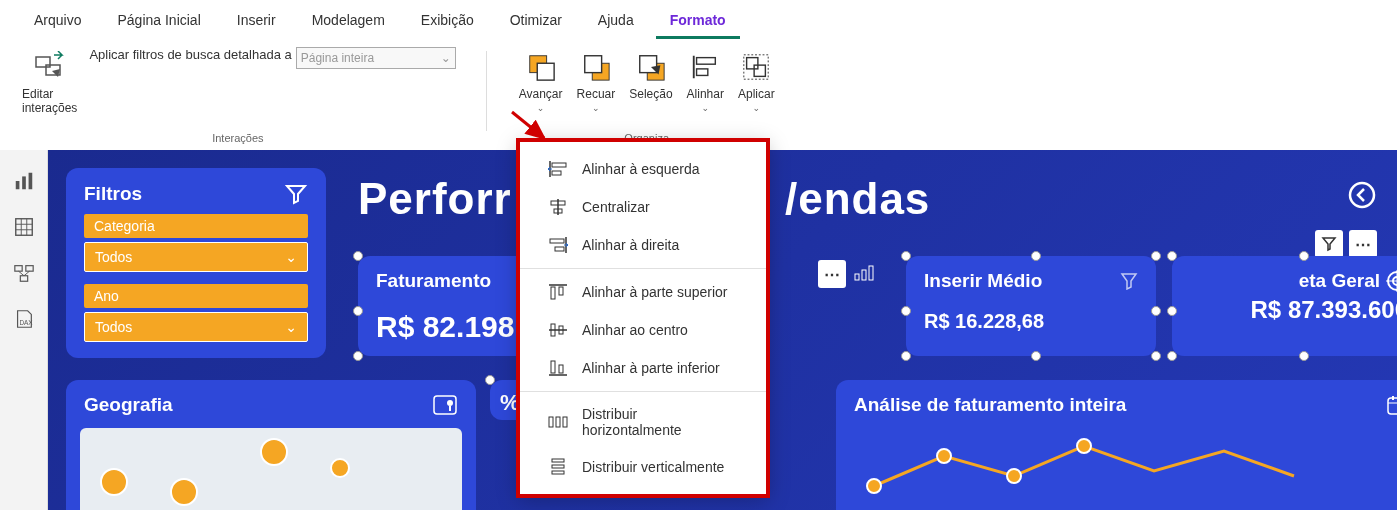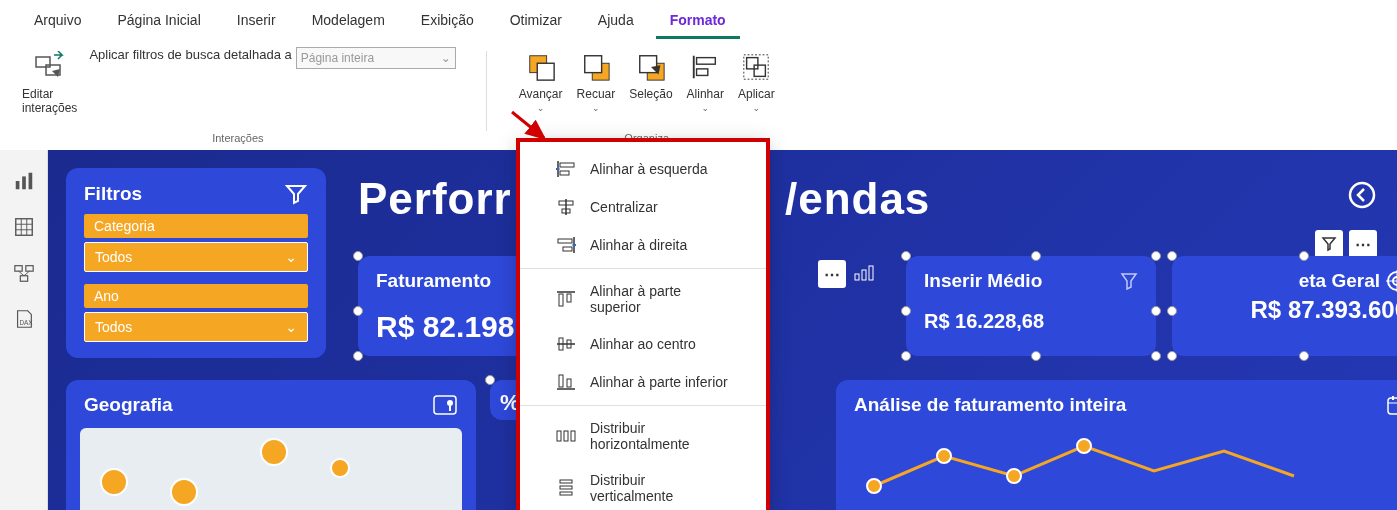--- a/index.html
+++ b/index.html
@@ -54,21 +54,21 @@
     .geo-card{position:absolute;top:230px;left:18px;width:410px;height:260px}
     .pct-card{position:absolute;top:230px;left:442px;width:60px;height:40px;font-size:22px;font-weight:600;padding:10px}
     .trend-card{position:absolute;top:230px;left:698px;width:680px;height:260px}
     
     .map-mock{position:absolute;top:48px;left:14px;right:14px;bottom:14px;background:#e8edf2;border-radius:6px;overflow:hidden}
     .map-dot{position:absolute;width:28px;height:28px;background:#f5a623;border:2px solid #fff;border-radius:50%}
     
     .sel-handle{position:absolute;width:10px;height:10px;background:#fff;border:1px solid #999;border-radius:50%}
     
     .dd-menu{position:absolute;top:140px;left:518px;width:250px;background:#fff;border:2px solid #d00000;outline:2px solid #d00000;box-shadow:0 4px 20px rgba(0,0,0,.25);z-index:100;padding:8px 0}
-    .dd-item{display:flex;align-items:center;gap:14px;padding:10px 36px;font-size:14px;color:#333;cursor:pointer}
+    .dd-item{display:flex;align-items:center;gap:14px;padding:10px 28px;font-size:14px;color:#333;cursor:pointer}
     .dd-icon{width:20px;height:18px;flex-shrink:0}
     .dd-sep{height:1px;background:#e0e0e0;margin:4px 0}
     
     .arrow-anno{position:absolute;top:108px;left:508px;z-index:101;pointer-events:none}
     
     .top-icons{position:absolute;top:30px;right:20px;display:flex;gap:10px;align-items:center}
     .ico-box{width:28px;height:28px;border:1px solid rgba(255,255,255,.5);display:flex;align-items:center;justify-content:center;border-radius:3px}
   </style>
 </head>
 <body>

